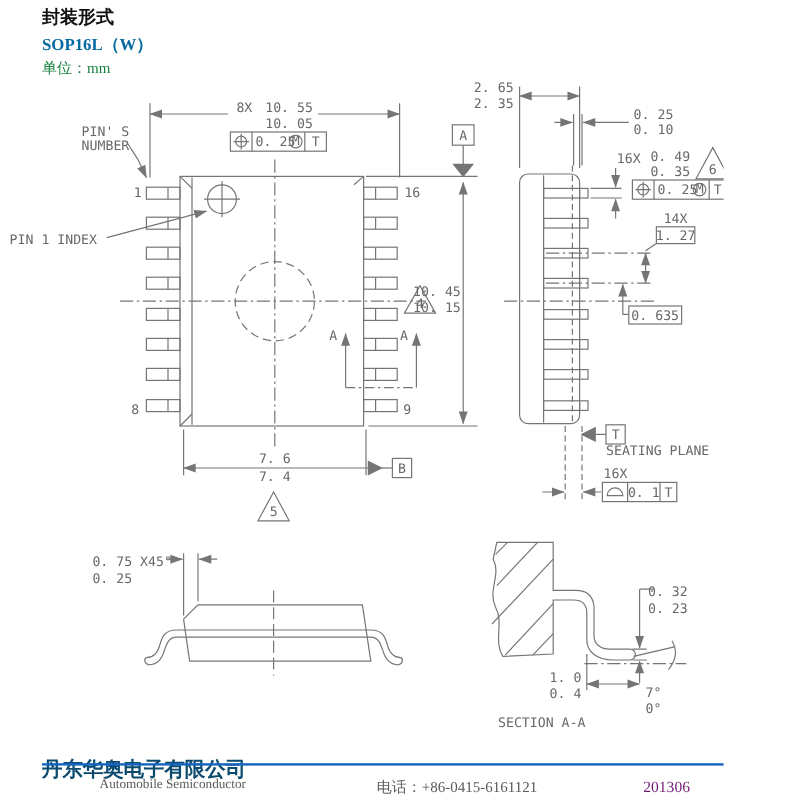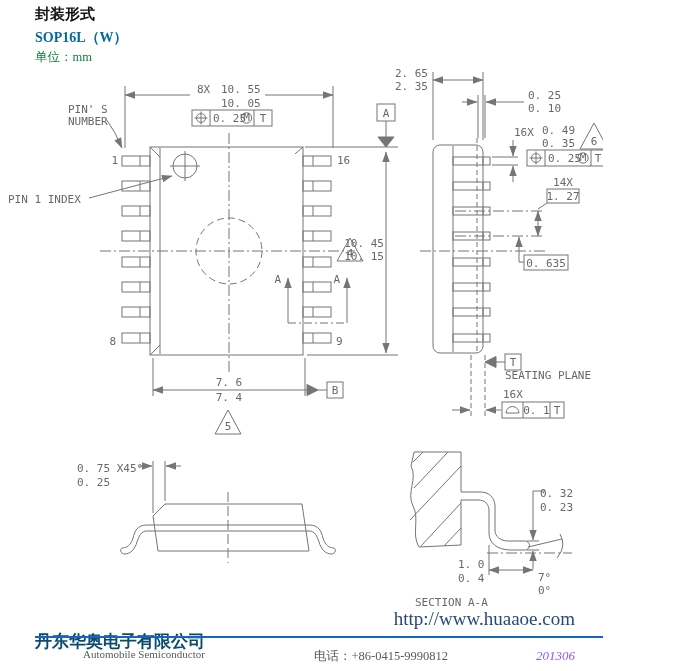--- a/index.html
+++ b/index.html
@@ -13,21 +13,21 @@
   svg{position:absolute;left:0;top:0;}
   svg text{font-family:"DejaVu Sans Mono",monospace;fill:#686868;font-size:11px;}
   .ftr-company{position:absolute;left:35px;top:611px;font-size:17px;font-weight:bold;color:#0c4a6e;margin-top:19px;}
   .ftr-url{position:absolute;right:28px;top:608px;font-size:19px;color:#24497b;
            font-family:"Liberation Serif",serif;}
   .ftr-rule{position:absolute;left:35px;top:636px;width:612px;height:2px;background:#1565c0;}
   .ftr-tag{position:absolute;left:35px;top:648px;font-size:11px;color:#5a5a5a;
            font-family:"Liberation Serif",serif;margin-left:48px;}
   .ftr-phone{position:absolute;left:314px;top:648px;font-size:12.5px;color:#5a5a5a;
              font-family:"Liberation Serif",serif;}
-  .ftr-doc{position:absolute;right:28px;top:648px;font-size:13px;color:#8b5cf6;font-style:italic;
+  .ftr-doc{position:absolute;right:28px;top:648px;font-size:13px;color:#701a75;
            font-family:"Liberation Serif",serif;}
 </style>
 </head>
 <body>
 
 <div id="page">
 
   <div class="hdr-title">封装形式</div>
   <div class="hdr-pkg">SOP16L（W）</div>
   <div class="hdr-unit">单位：mm</div>
@@ -331,18 +331,17 @@
     <text x="540" y="497">0. 32</text>
     <text x="540" y="511">0. 23</text>
     <text x="458" y="568">1. 0</text>
     <text x="458" y="582">0. 4</text>
     <text x="538" y="581">7°</text>
     <text x="538" y="594">0°</text>
     <text x="415" y="606" font-size="10">SECTION A-A</text>
   </svg>
 
   <div class="ftr-company">丹东华奥电子有限公司</div>
-  <div class="ftr-url">http://www.huaaoe.com</div>
   <div class="ftr-rule"></div>
   <div class="ftr-tag">Automobile Semiconductor</div>
-  <div class="ftr-phone">电话：+86-0415-9990812</div>
+  <div class="ftr-phone">电话：+86-0415-6161121</div>
   <div class="ftr-doc">201306</div>
 </div>
 
 </body></html>

